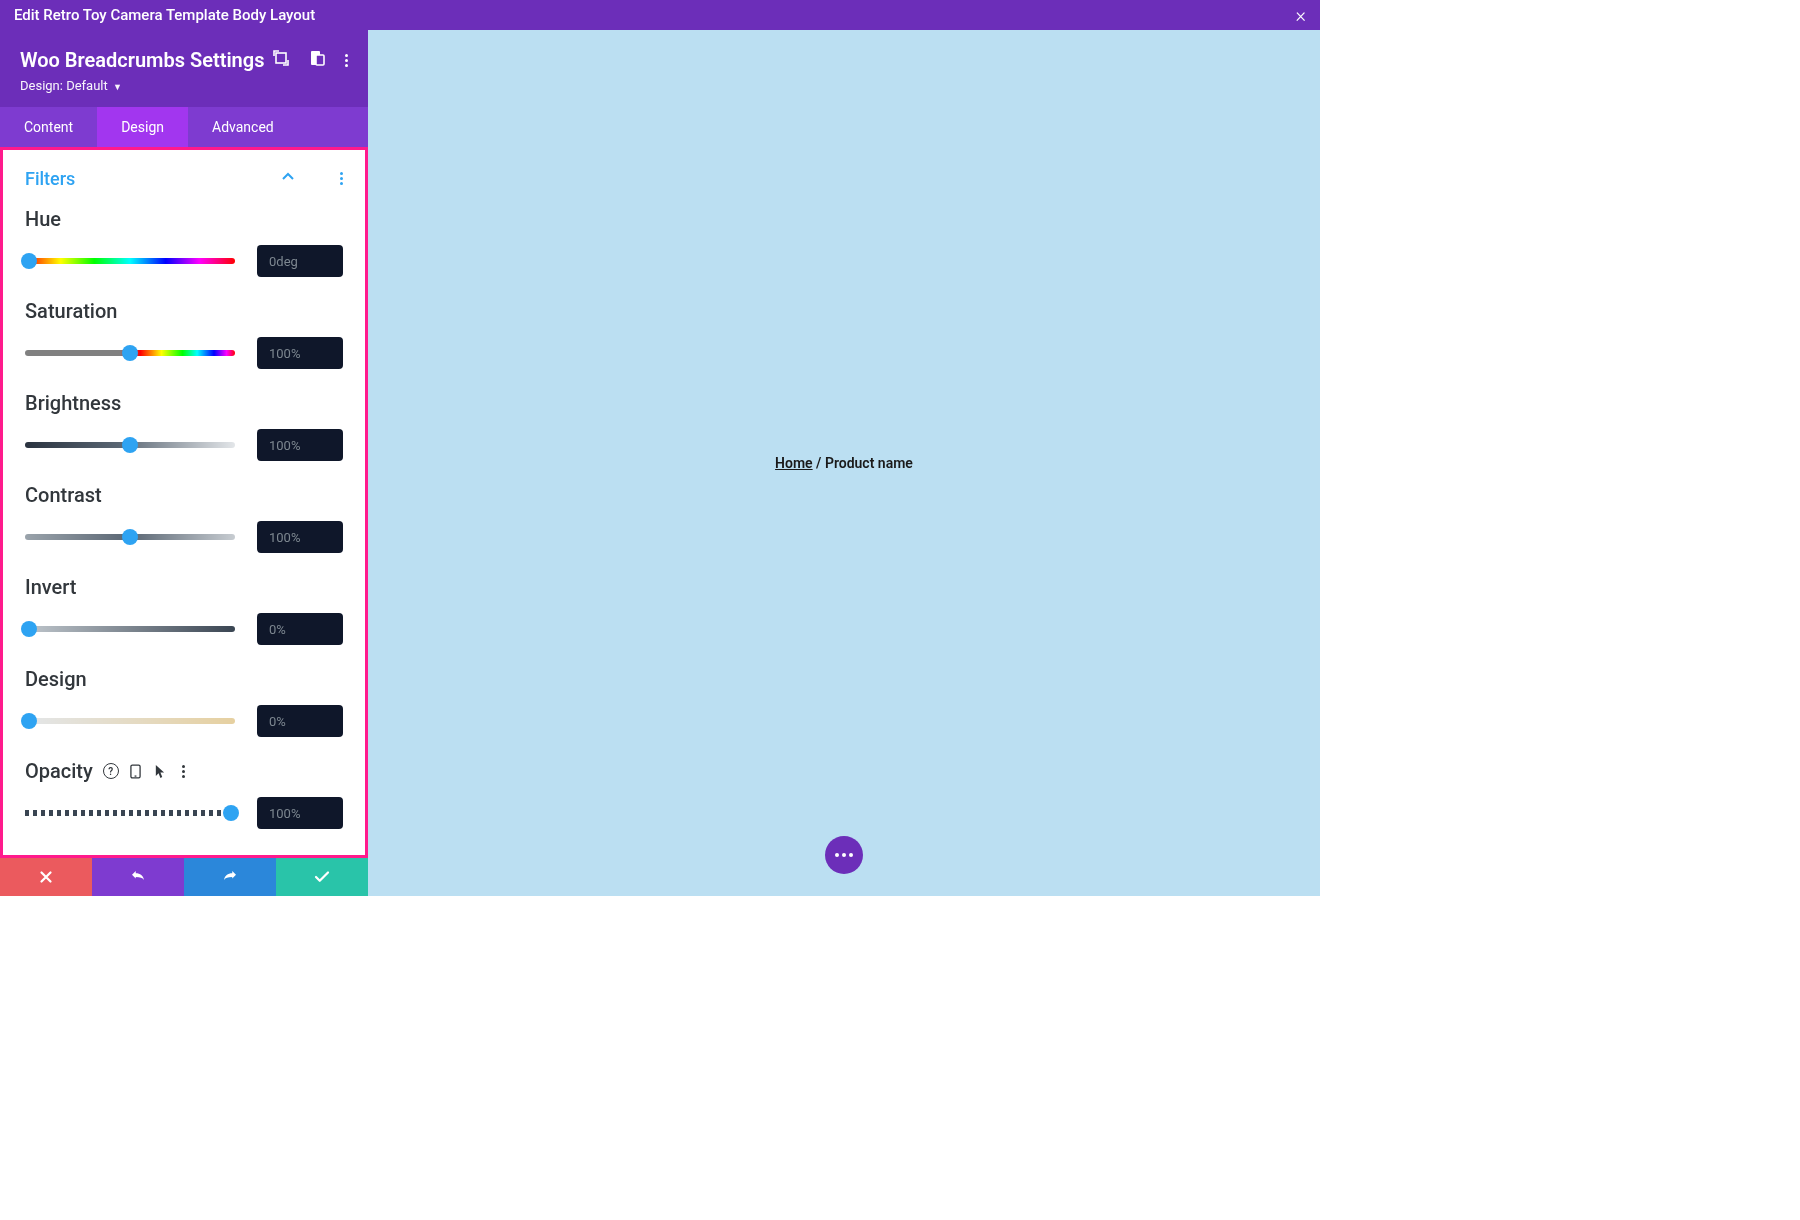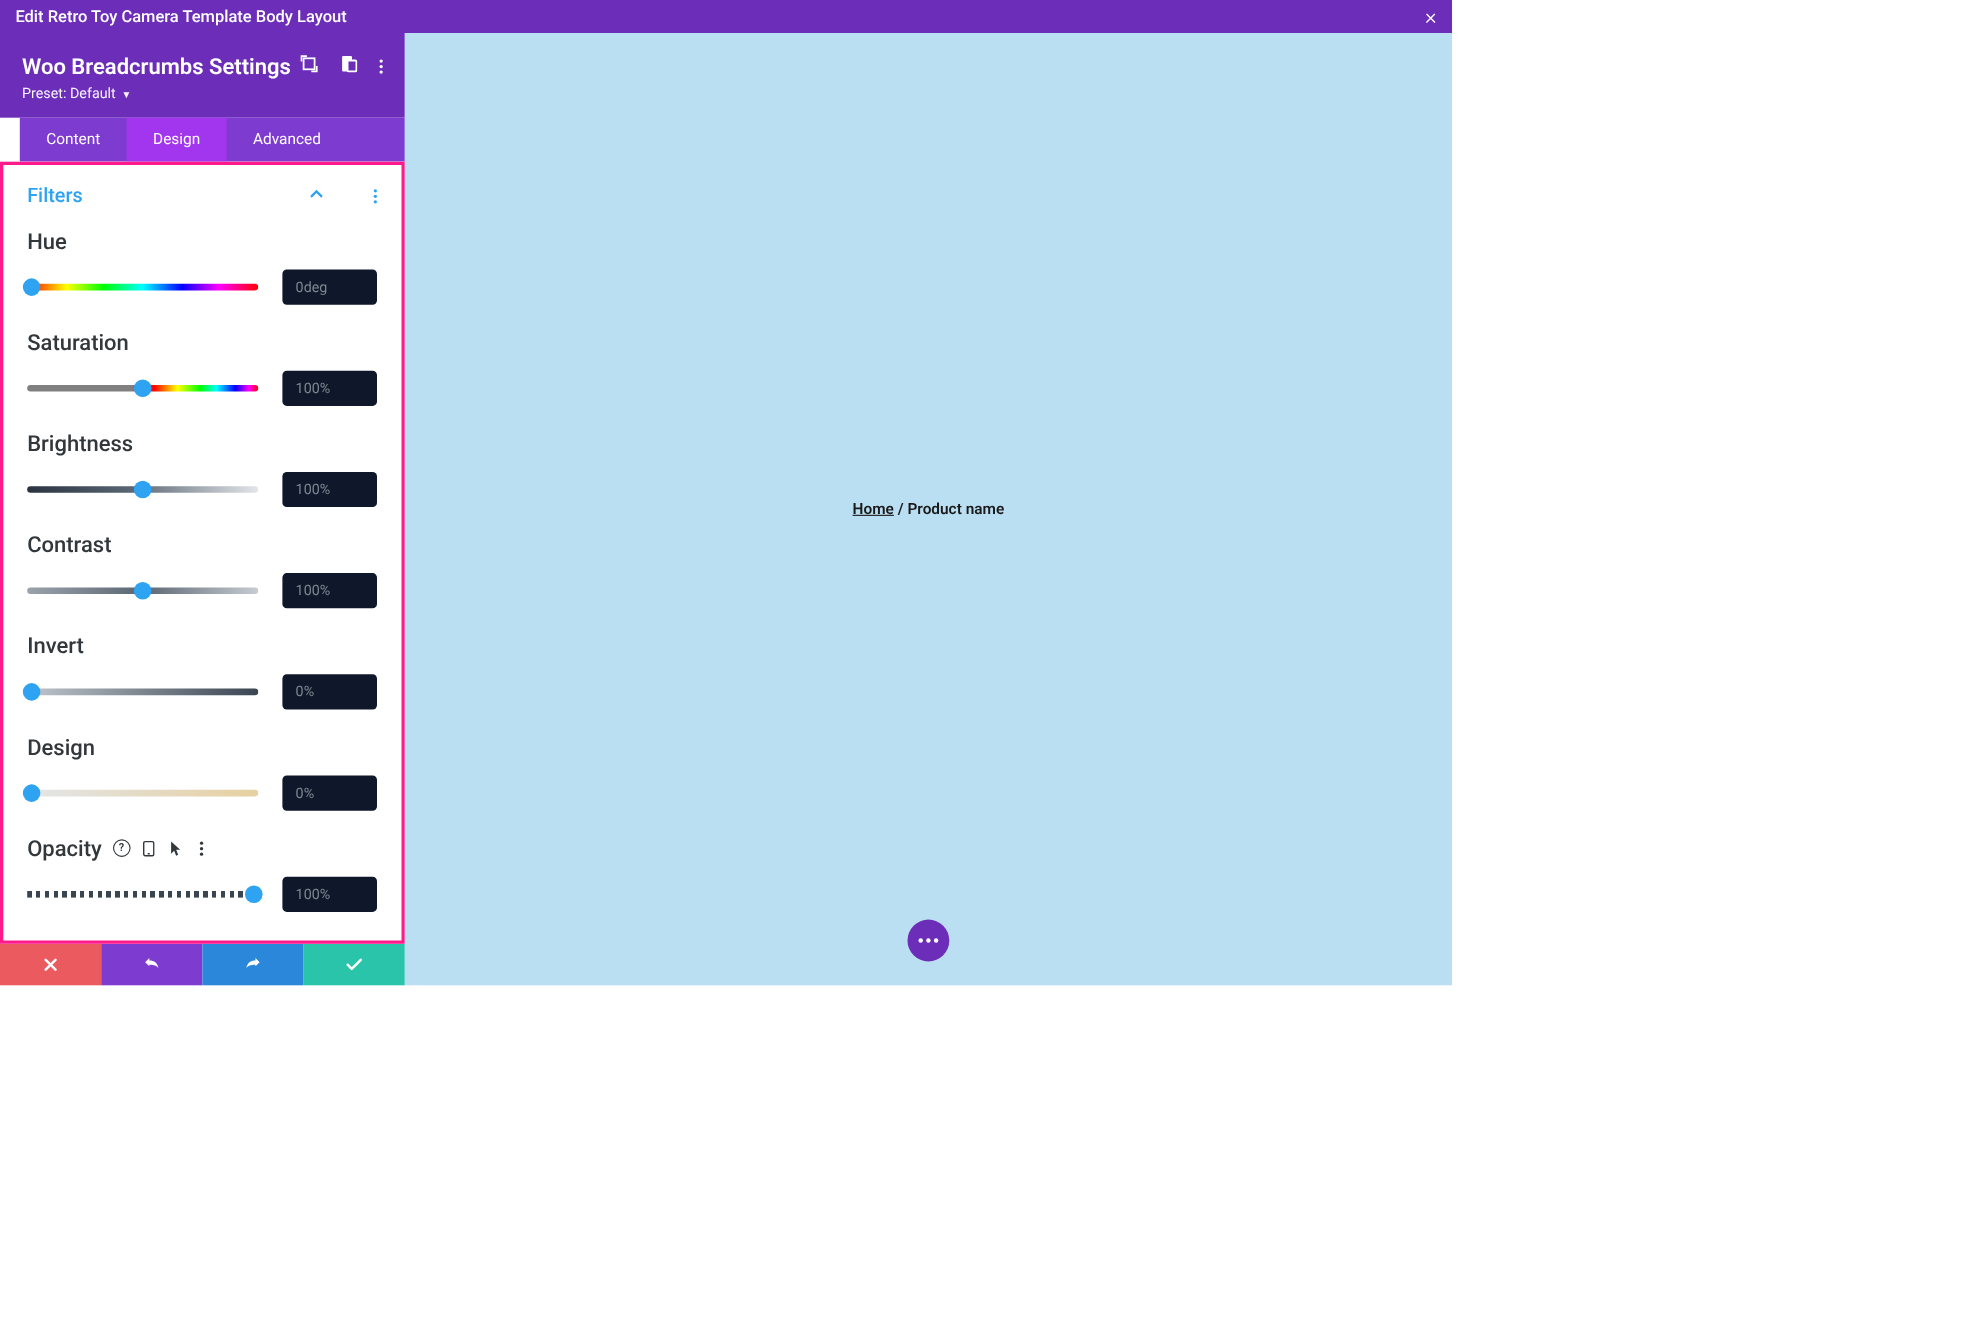--- a/index.html
+++ b/index.html
@@ -18,21 +18,21 @@
   
   .mod-header { background: #6c2eb9; color: #fff; padding: 18px 20px 14px 20px; }
   .mod-header-row { display: flex; align-items: center; }
   .mod-title { font-size: 20px; font-weight: 600; flex: 1; }
   .mod-icons { display: flex; gap: 20px; align-items: center; }
   .mod-icons svg, .mod-icons .dots { width: 16px; height: 16px; }
   .preset { font-size: 13px; margin-top: 6px; opacity: 0.95; }
   .preset .caret { font-size: 9px; margin-left: 2px; }
 
   
-  .tabs { display: flex; background: #7e3bd0; color: #fff; margin-left: 18px; }
+  .tabs { display: flex; background: #7e3bd0; color: #fff; }
   .tab { padding: 12px 24px; font-size: 14px; cursor: pointer; }
   .tab.active { background: #a236ef; }
 
   
   .settings-wrap { flex: 1; position: relative; border: 3px solid #ff1a8c; border-top: 3px solid #ff1a8c; background: #fff; overflow: hidden; }
   .settings-scroll { position: absolute; inset: 0; overflow-y: auto; padding: 18px 22px 10px 22px; }
   .settings-scroll::-webkit-scrollbar { width: 5px; }
   .settings-scroll::-webkit-scrollbar-thumb { background: #4a4a4a; border-radius: 3px; }
   .settings-scroll::-webkit-scrollbar-track { background: transparent; }
 
@@ -114,21 +114,21 @@
               </svg>
           </span>
           <span style="display:flex;flex-direction:column;gap:2px;">
             <span style="width:3px;height:3px;background:#fff;border-radius:50%;"></span>
             <span style="width:3px;height:3px;background:#fff;border-radius:50%;"></span>
             <span style="width:3px;height:3px;background:#fff;border-radius:50%;"></span>
           </span>
         </div>
       </div>
       <div class="preset">
-        <span>Preset:</span>
+        <span>Design:</span>
         <span>Default</span>
         <span class="caret">▼</span>
       </div>
     </div>
 
     <div class="tabs">
       <div class="tab">Content</div>
       <div class="tab active">Design</div>
       <div class="tab">Advanced</div>
     </div>

